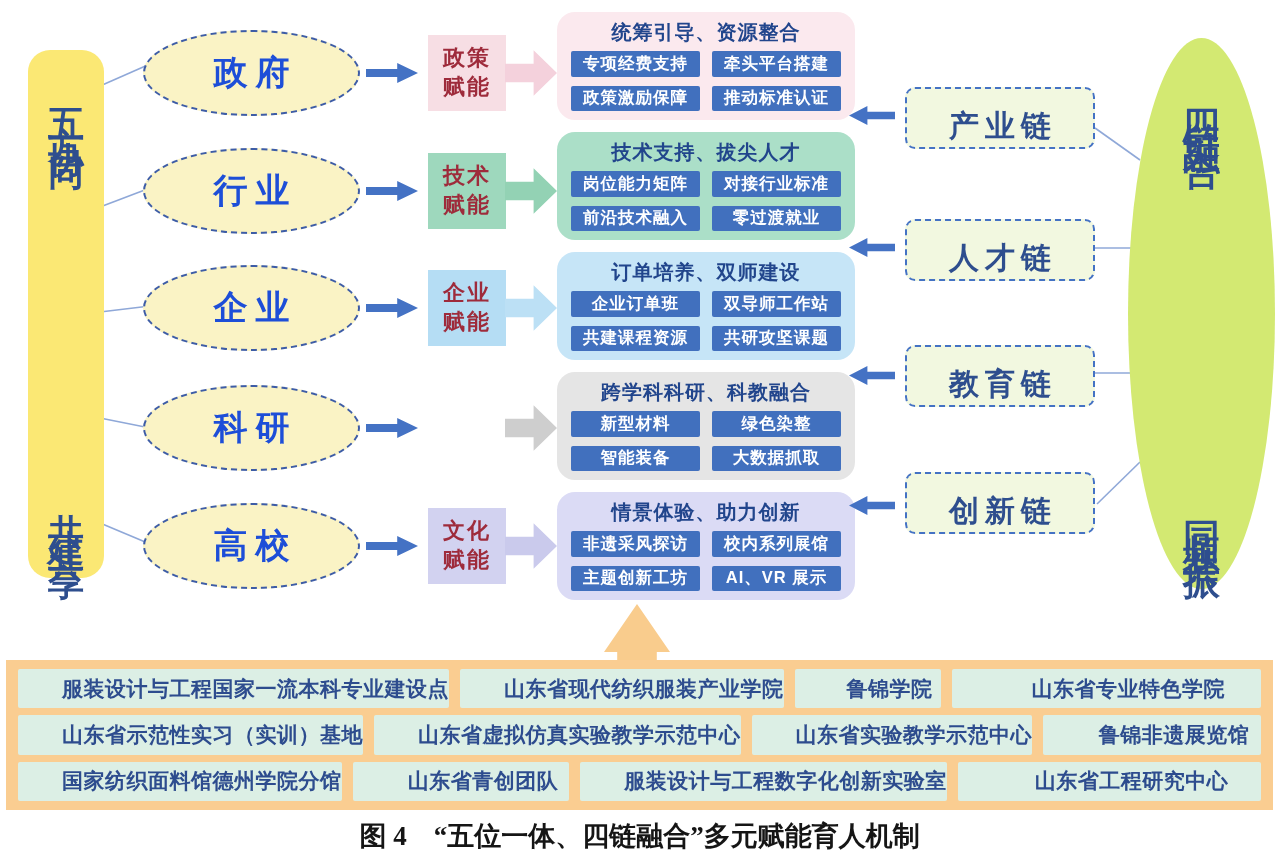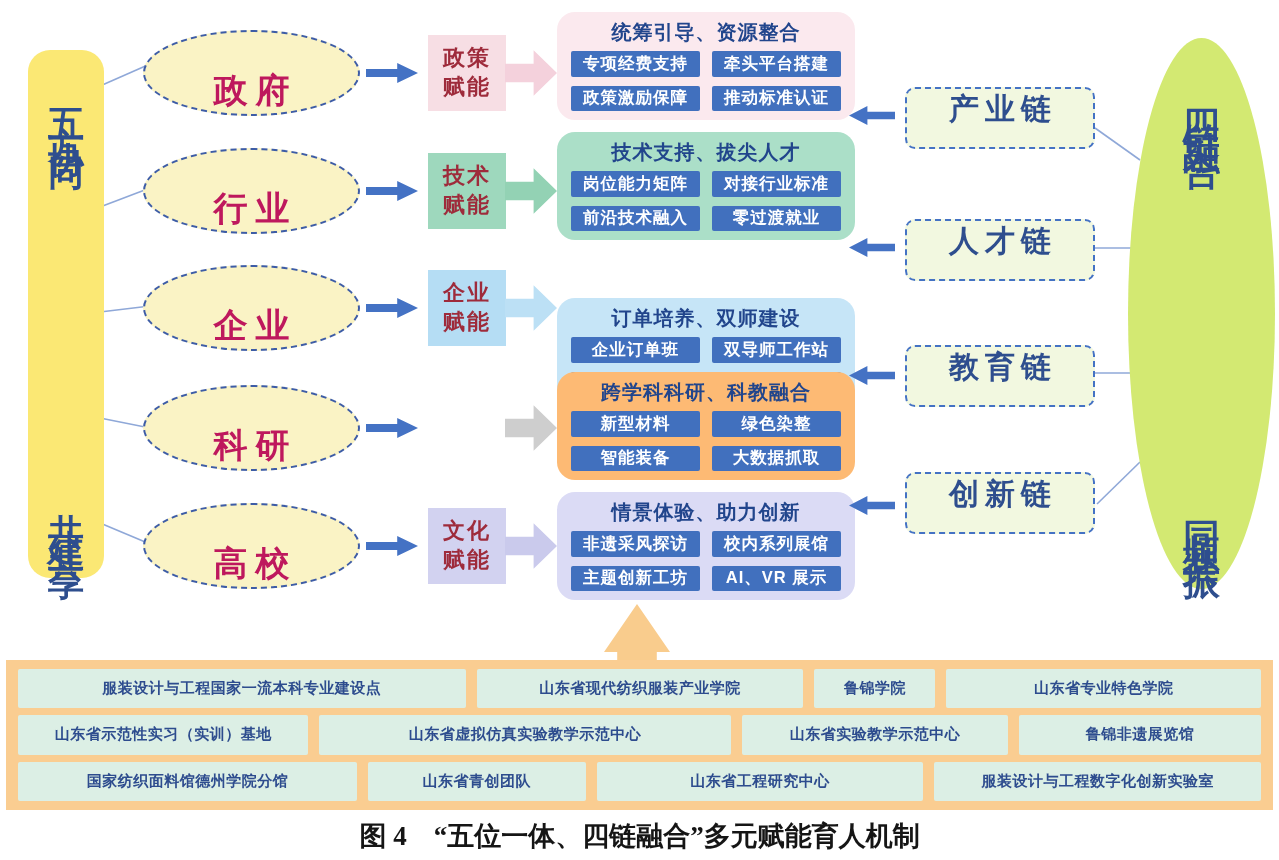--- a/index.html
+++ b/index.html
@@ -10,22 +10,22 @@
 
   
   .left-banner { position:absolute; left:28px; top:50px; width:76px; height:528px;
     background:#FBE874; border-radius:22px; display:flex; flex-direction:column;
     align-items:center; justify-content:space-between; padding:30px 0; }
   .vtext { writing-mode:vertical-lr; text-orientation:upright; font-weight:bold;
     color:#2E4E8E; font-size:36px; letter-spacing:16px; line-height:1; }
 
   
   .actor { position:absolute; left:143px; width:217px; height:86px; background:#FAF3C5;
-    border:2.5px dashed #3D5CA6; border-radius:50%; display:flex; align-items:flex-end;
-    justify-content:center; font-size:34px; font-weight:bold; color:#be185d; letter-spacing:8px; }
+    border:2.5px dashed #3D5CA6; border-radius:50%; display:flex; align-items:center;
+    justify-content:center; font-size:34px; font-weight:bold; color:#1d4ed8; letter-spacing:8px; }
   .actor span { margin-left:8px; }
 
   
   .arr-right { position:absolute; left:366px; width:52px; height:20px;
     clip-path:polygon(0 30%, 60% 30%, 60% 0, 100% 50%, 60% 100%, 60% 70%, 0 70%); }
   .arr-left { position:absolute; left:849px; width:46px; height:19px;
     clip-path:polygon(100% 30%, 40% 30%, 40% 0, 0 50%, 40% 100%, 40% 70%, 100% 70%); }
 
   
   .empower { position:absolute; left:428px; width:78px; height:76px; display:flex;
@@ -42,41 +42,41 @@
     display:flex; flex-direction:column; padding:7px 14px 9px; }
   .panel-title { text-align:center; font-size:20px; font-weight:bold; color:#21458C;
     letter-spacing:1px; margin-bottom:5px; }
   .btn-grid { display:grid; grid-template-columns:1fr 1fr; gap:9px 12px; flex:1; }
   .pill { background:#4170BE; color:#fff; font-size:16.5px; font-weight:bold;
     display:flex; align-items:center; justify-content:center; border-radius:2px;
     letter-spacing:1px; white-space:nowrap; }
 
   
   .chain { position:absolute; left:905px; width:190px; height:62px; background:#F2F8E0;
-    border:2.5px dashed #4472C4; border-radius:10px; display:flex; align-items:flex-start;
+    border:2.5px dashed #4472C4; border-radius:10px; display:flex; align-items:flex-end;
     justify-content:center; font-size:30px; font-weight:bold; color:#2E4E8E; letter-spacing:6px; }
   .chain span { margin-left:6px; }
 
   
   .right-banner { position:absolute; left:1128px; top:38px; width:147px; height:551px;
     background:#D3E972; border-radius:50%; display:flex; flex-direction:column;
     align-items:center; justify-content:space-between; padding:42px 0; }
   .right-banner .vtext { font-size:37px; letter-spacing:14px; }
 
   
   .up-arrow { position:absolute; left:604px; top:604px; width:66px; height:57px; background:#F9CC8D;
     clip-path:polygon(50% 0, 100% 84%, 80% 84%, 80% 100%, 20% 100%, 20% 84%, 0 84%); }
 
   
   .foundation { position:absolute; left:6px; top:660px; width:1267px; height:150px;
     background:#FACD91; padding:9px 12px; display:flex; flex-direction:column; gap:7px; }
   .f-row { display:flex; gap:11px; flex:1; }
-  .f-box { background:#DCEFE5; color:#2D4C8E; font-size:15px; font-weight:bold;
+  .f-box { background:#DCEFE5; color:#2D4C8E; font-size:21px; font-weight:bold;
     display:flex; align-items:center; justify-content:center; border-radius:2px;
-    white-space:nowrap; letter-spacing:0.5px; }
+    white-space:nowrap; letter-spacing:0.5px;padding-left:44px; }
 
   .caption { position:absolute; left:0; top:818px; width:100%; text-align:center;
     font-family:"Liberation Serif", serif; font-size:27px; font-weight:bold; color:#151515; }
 </style>
 </head>
 <body>
 
 <div class="stage">
 
   <svg class="connectors" width="1279" height="660">
@@ -135,36 +135,36 @@
   </div>
 
   <div class="actor" style="top:265px">
       <span>企业</span>
     </div>
   <div class="arr-right" style="top: 298px; background-color: rgb(68, 114, 196);"></div>
   <div class="empower" style="top: 270px; background-color: rgb(181, 221, 244); color: rgb(158, 43, 59); justify-content: center;">
       <div class="txt">企业赋能</div>
     </div>
   <div class="block-arrow" style="top: 281px; background-color: rgb(188, 224, 245);"></div>
-  <div class="panel" style="top: 252px; background-color: rgb(198, 229, 247); margin-top: 46px;">
+  <div class="panel" style="top: 252px; background-color: rgb(198, 229, 247);">
     <div class="panel-title">订单培养、双师建设</div>
     <div class="btn-grid">
       <div class="pill">企业订单班</div>
       <div class="pill">双导师工作站</div>
       <div class="pill">共建课程资源</div>
       <div class="pill">共研攻坚课题</div>
     </div>
   </div>
 
   <div class="actor" style="top:385px">
       <span>科研</span>
     </div>
   <div class="arr-right" style="top: 418px; background-color: rgb(68, 114, 196);"></div>
   <div class="block-arrow" style="top: 401px; background-color: rgb(206, 206, 206);"></div>
-  <div class="panel" style="top: 372px; background-color: #fdba74;">
+  <div class="panel" style="top: 372px; background-color: #e5e5e5;">
     <div class="panel-title">跨学科科研、科教融合</div>
     <div class="btn-grid">
       <div class="pill">新型材料</div>
       <div class="pill">绿色染整</div>
       <div class="pill">智能装备</div>
       <div class="pill">大数据抓取</div>
     </div>
   </div>
 
   <div class="actor" style="top:503px">
@@ -218,20 +218,20 @@
     </div>
     <div class="f-row">
       <div class="f-box" style="flex:24 0 0">山东省示范性实习（实训）基地</div>
       <div class="f-box" style="flex:34 0 0">山东省虚拟仿真实验教学示范中心</div>
       <div class="f-box" style="flex:22 0 0">山东省实验教学示范中心</div>
       <div class="f-box" style="flex:20 0 0">鲁锦非遗展览馆</div>
     </div>
     <div class="f-row">
       <div class="f-box" style="flex:28 0 0">国家纺织面料馆德州学院分馆</div>
       <div class="f-box" style="flex:18 0 0">山东省青创团队</div>
+      <div class="f-box" style="flex:27 0 0">服装设计与工程数字化创新实验室</div>
       <div class="f-box" style="flex:27 0 0">山东省工程研究中心</div>
-      <div class="f-box" style="flex:27 0 0">服装设计与工程数字化创新实验室</div>
     </div>
   </div>
 
   <div class="caption">图 4　“五位一体、四链融合”多元赋能育人机制</div>
 
 </div>
 
 </body></html>

